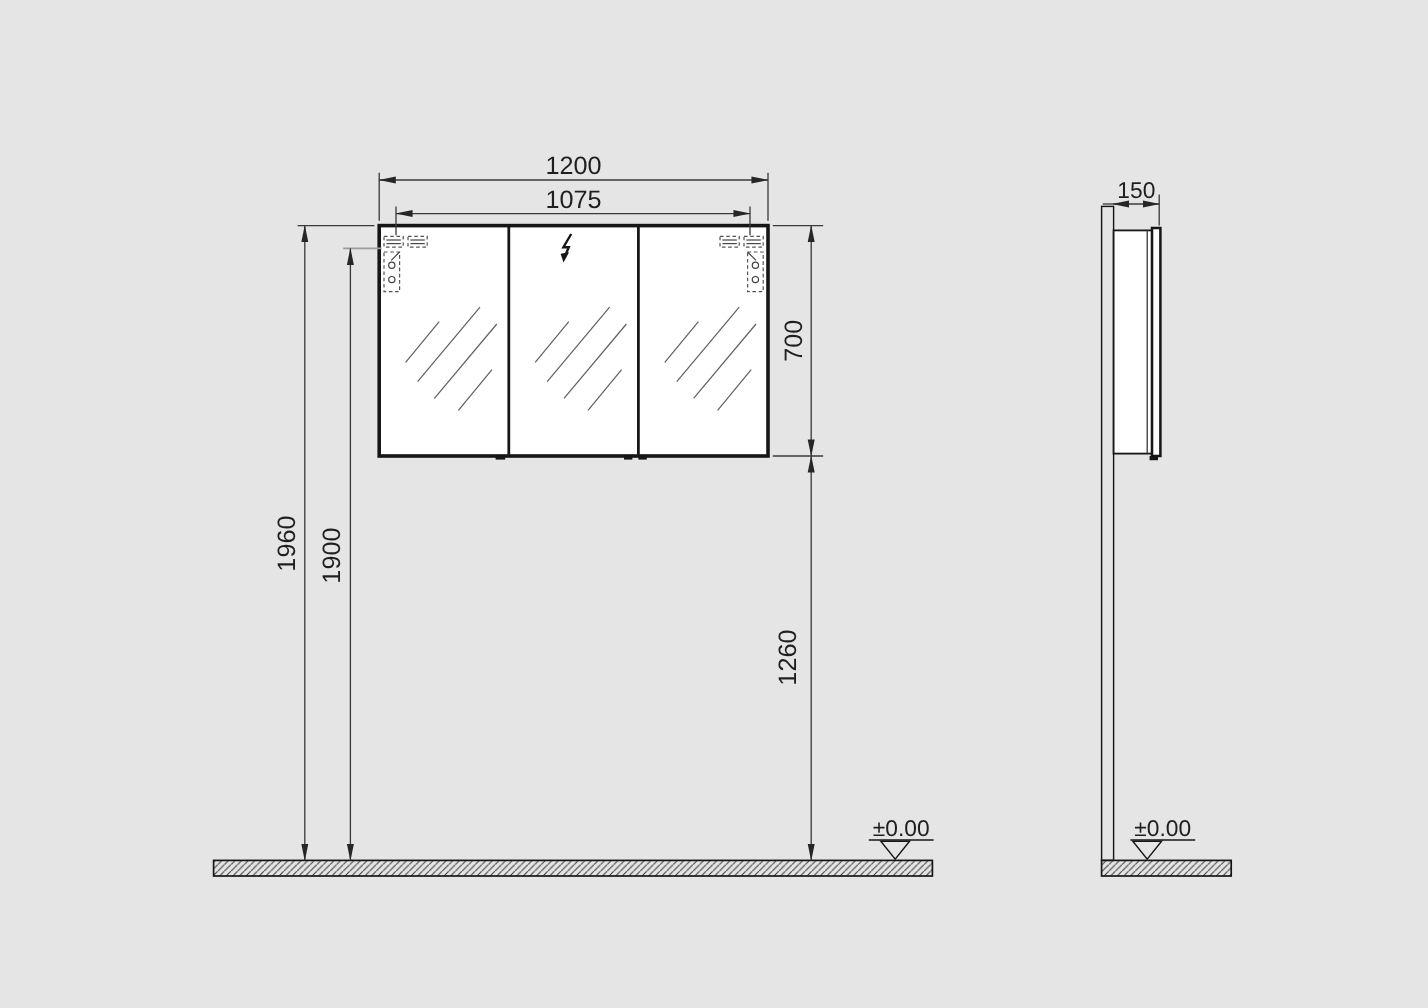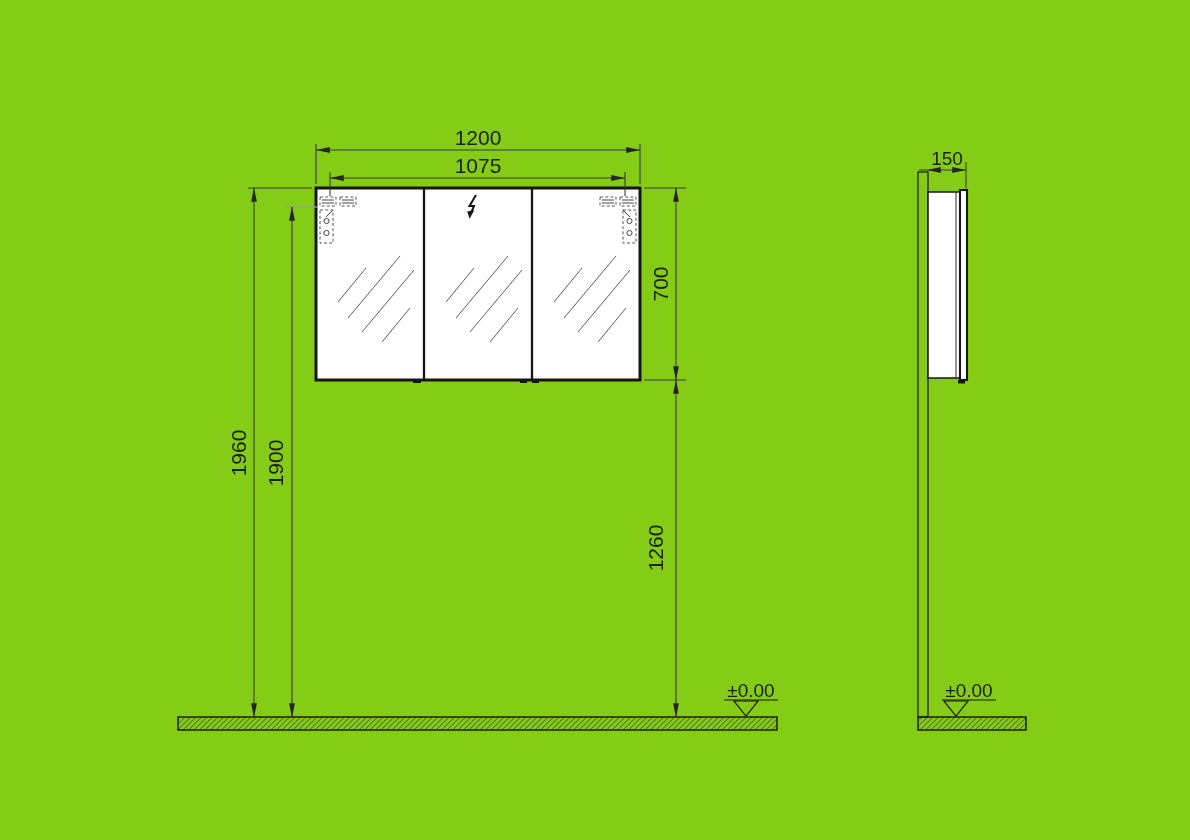--- a/index.html
+++ b/index.html
@@ -1,16 +1,16 @@
 <!DOCTYPE html>
 <html><head>
 <meta charset="utf-8">
 <style>
   html,body{margin:0;padding:0;background:#ffffff;}
-  .canvas{position:relative;width:1190px;height:840px;background:#84cc16;overflow:hidden;
+  .canvas{position:relative;width:1190px;height:840px;background:#e5e5e5;overflow:hidden;
           font-family:"Liberation Sans", sans-serif;}
   svg{position:absolute;left:0;top:0;}
   .thick{stroke:#161616;stroke-width:3;fill:#ffffff;}
   .med{stroke:#161616;stroke-width:2.3;fill:none;}
   .thin{stroke:#3a3a3a;stroke-width:1.1;fill:none;}
   .dim{stroke:#3a3a3a;stroke-width:1.1;fill:none;}
   .grayref{stroke:#9c9c9c;stroke-width:1.4;fill:none;}
   .mirror{stroke:#5f5f5f;stroke-width:1;fill:none;}
   .hinge{stroke:#555555;stroke-width:1;fill:none;stroke-dasharray:3 2.2;}
   .hingesolid{stroke:#444444;stroke-width:1;fill:none;}

